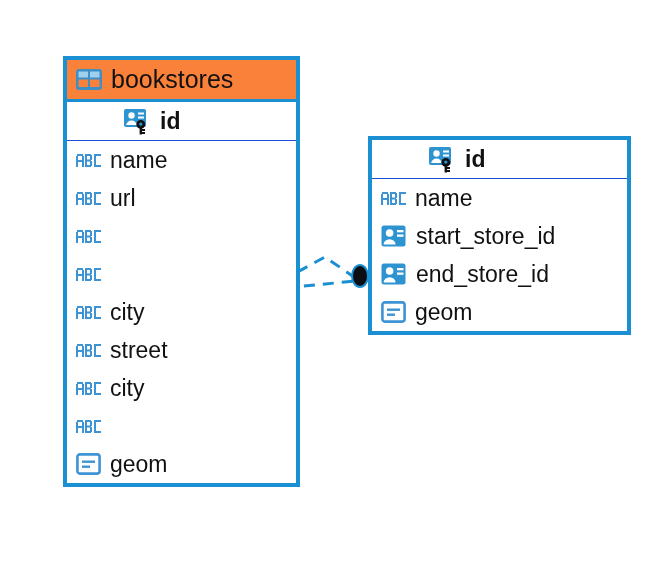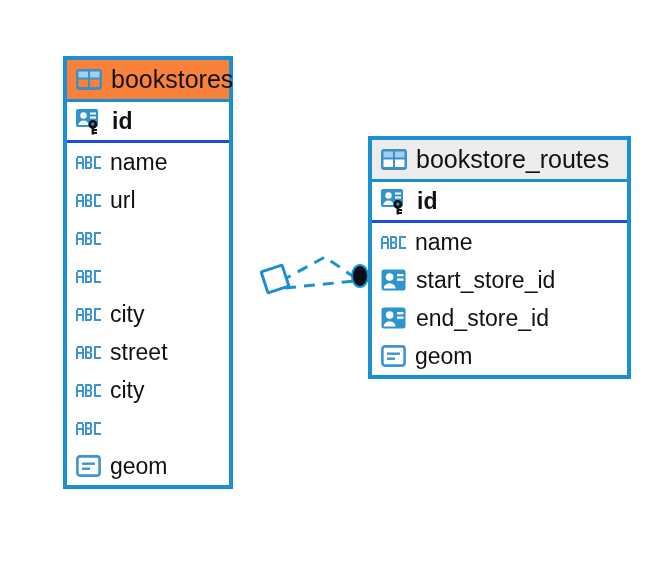--- a/index.html
+++ b/index.html
@@ -42,21 +42,22 @@
   .entity-header.selected { background: #f9813a; }
   .entity-header.unselected { background: #ececec; }
   .entity-title {
     font-size: 25px;
     color: #111111;
     line-height: 1.08;
     white-space: nowrap;
   }
 
   .pk-section {
-    border-bottom: 3px solid #1d4ed8;
+    border-bottom: 1px solid #1d4ed8;
+    padding-left: 48px;
   }
   .attr-section { }
 
   .attr-row {
     display: flex;
     align-items: center;
     gap: 9px;
     padding: 3px 10px 3px 9px;
     box-sizing: border-box;
     height: 38px;
@@ -103,21 +104,21 @@
     <g>
       <rect x="264" y="268" width="22" height="22" rx="1" transform="rotate(-18 275 279)" fill="#ffffff" stroke="#1a8fd1" stroke-width="3"></rect>
     </g>
 
     <g>
       <ellipse cx="360" cy="276" rx="9" ry="12" fill="#1a8fd1"></ellipse>
       <ellipse cx="360" cy="276" rx="7" ry="10" fill="#0d0d14"></ellipse>
     </g>
   </svg>
 
-  <div class="entity" id="entity-0" style="left:63px; top:56px; width:170px;">
+  <div class="entity" id="entity-0" style="left:63px; top:56px; width:237px;">
 
     <div class="entity-header selected">
       <span class="icon icon-table">
         <svg viewBox="0 0 26 21" width="26" height="21" xmlns="http://www.w3.org/2000/svg">
           <rect x="0.5" y="0.5" width="25" height="20" rx="2" fill="#3d8fc6" stroke="#3d8fc6"></rect>
           <rect x="2.5" y="2.5" width="9.5" height="6" fill="#9fd0ee"></rect>
           <rect x="14" y="2.5" width="9.5" height="6" fill="#9fd0ee"></rect>
           <rect x="2.5" y="10.5" width="9.5" height="7.5" fill="#f9813a"></rect>
           <rect x="14" y="10.5" width="9.5" height="7.5" fill="#f9813a"></rect>
         </svg>
@@ -311,32 +312,20 @@
               <rect x="6" y="7.5" width="13" height="2.4" fill="#3d93d4"></rect>
               <rect x="6" y="12.5" width="8" height="2.4" fill="#3d93d4"></rect>
             </svg></span>
           <span class="attr-label">geom</span>
         </div>
       </div>
   </div>
 
   <div class="entity" id="entity-1" style="left:368px; top:136px; width:263px;">
 
-    <div class="entity-header unselected">
-      <span class="icon icon-table">
-        <svg viewBox="0 0 26 21" width="26" height="21" xmlns="http://www.w3.org/2000/svg">
-          <rect x="0.5" y="0.5" width="25" height="20" rx="2" fill="#3d8fc6" stroke="#3d8fc6"></rect>
-          <rect x="2.5" y="2.5" width="9.5" height="6" fill="#9fd0ee"></rect>
-          <rect x="14" y="2.5" width="9.5" height="6" fill="#9fd0ee"></rect>
-          <rect x="2.5" y="10.5" width="9.5" height="7.5" fill="#ffffff"></rect>
-          <rect x="14" y="10.5" width="9.5" height="7.5" fill="#ffffff"></rect>
-        </svg>
-      </span>
-      <span class="entity-title">bookstore_routes</span>
-    </div>
 
     <div class="pk-section">
       <div class="attr-row pk">
         <span class="icon icon-key">
           <svg viewBox="0 0 27 27" width="27" height="27" xmlns="http://www.w3.org/2000/svg">
             <rect x="0" y="1" width="22" height="18" rx="2" fill="#2e93d1"></rect>
             <circle cx="7.5" cy="7.5" r="3.2" fill="#ffffff"></circle>
             <path d="M 2.2 17 a 5.3 4.4 0 0 1 10.6 0 z" fill="#ffffff"></path>
             <rect x="14" y="4.5" width="6" height="2" fill="#ffffff"></rect>
             <rect x="14" y="8.5" width="6" height="2" fill="#ffffff"></rect>

